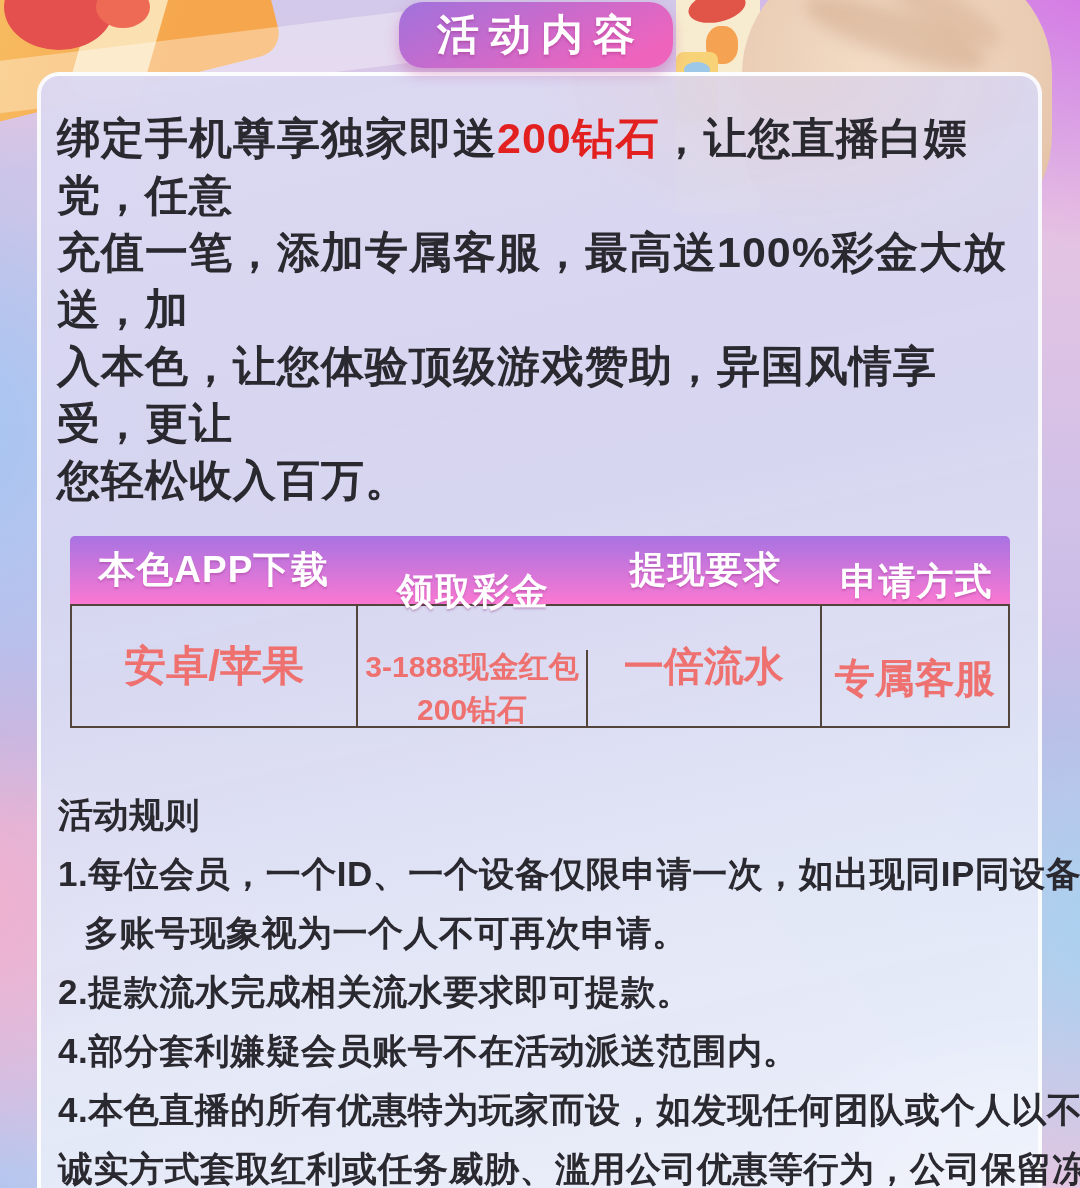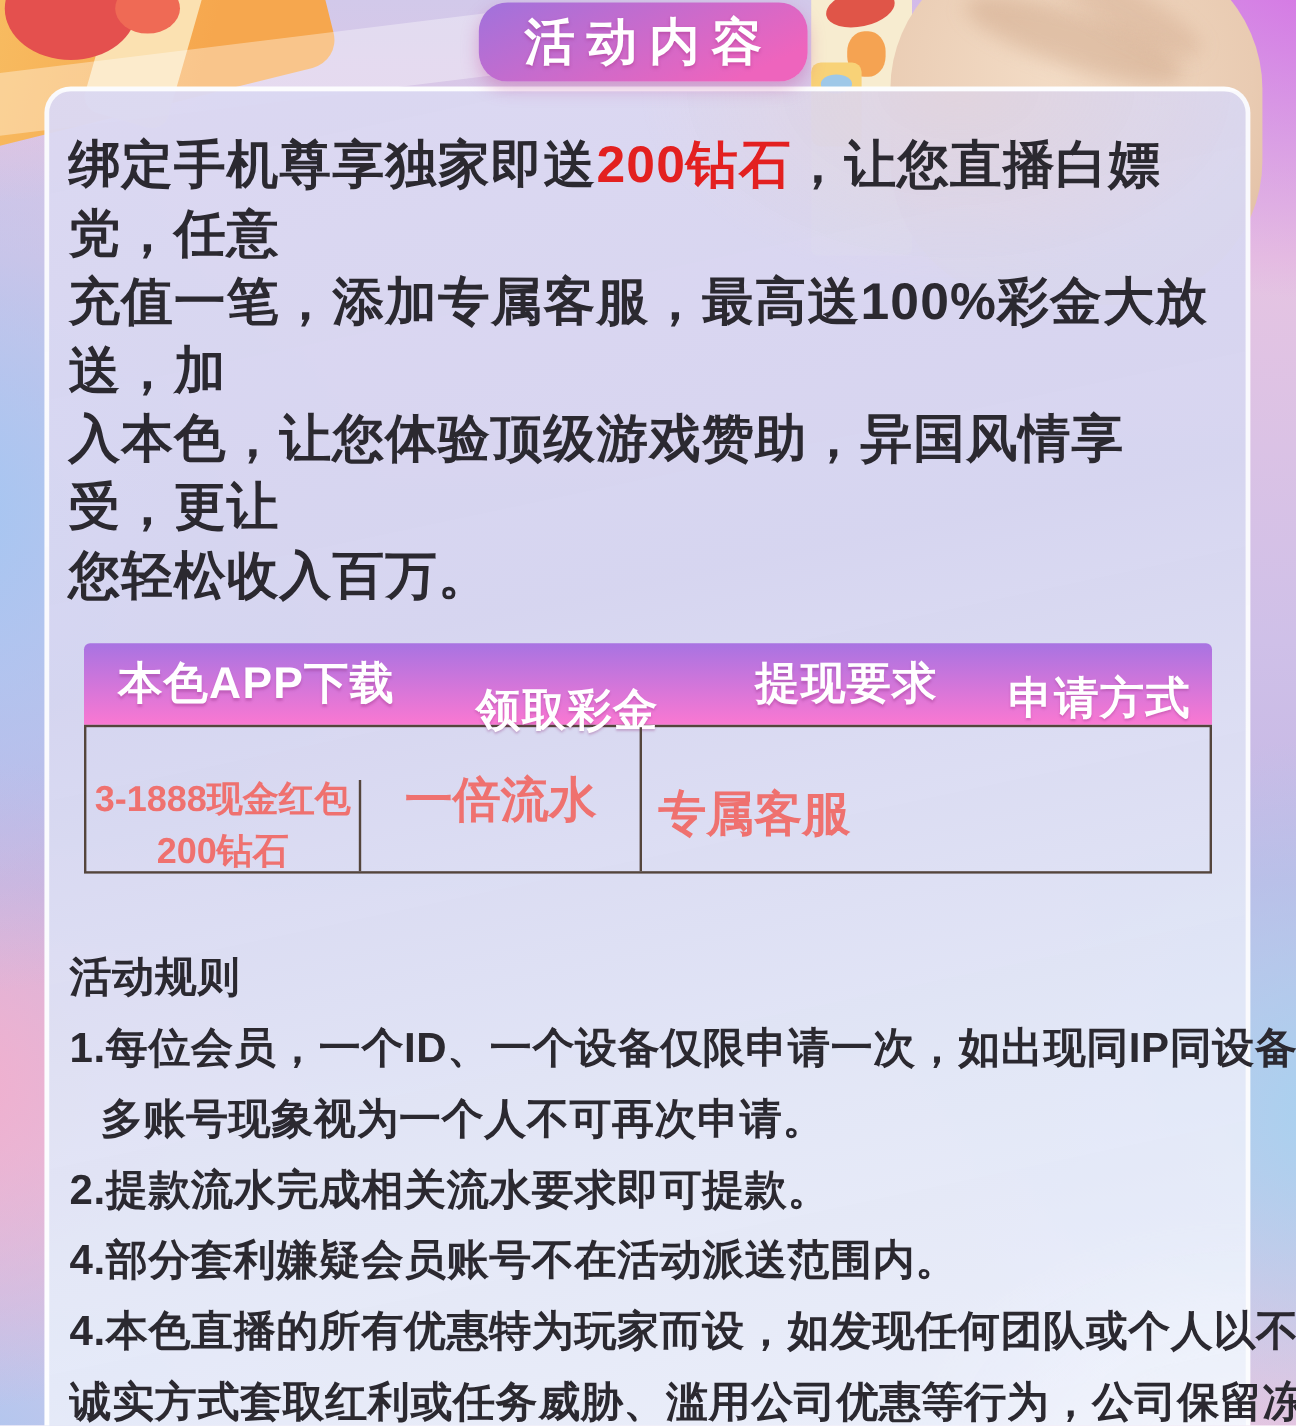--- a/index.html
+++ b/index.html
@@ -174,20 +174,21 @@
     </div>
 
     <div class="promo-table">
       <div class="t-header">
         <div class="th c1">本色APP下载</div>
         <div class="th c2">领取彩金</div>
         <div class="th c3">提现要求</div>
         <div class="th c4">申请方式</div>
       </div>
       <div class="t-body">
+        <div class="td c1 cell-big">安卓/苹果</div>
         <div class="td c2">
           <div class="bonus-line">3-1888现金红包</div>
           <div class="bonus-line">200钻石</div>
         </div>
         <div class="td c3 cell-mid">一倍流水</div>
         <div class="td c4 cell-mid">专属客服</div>
       </div>
     </div>
 
     <div class="rules">

